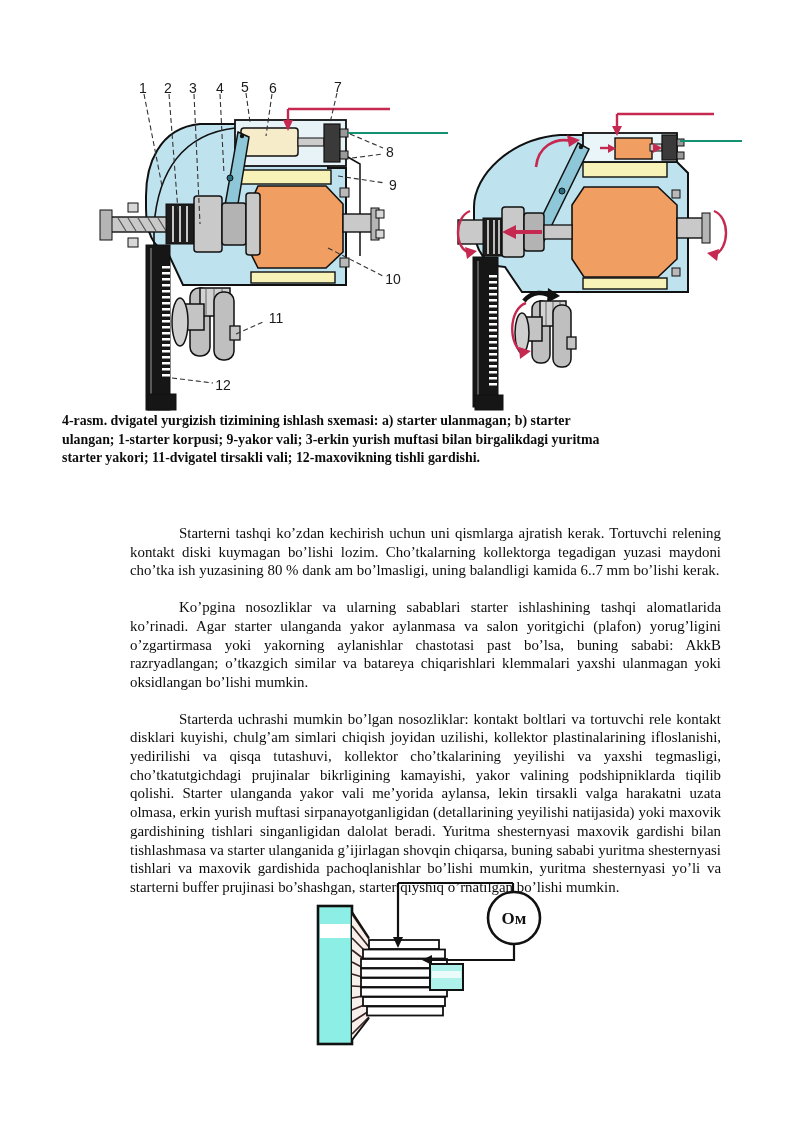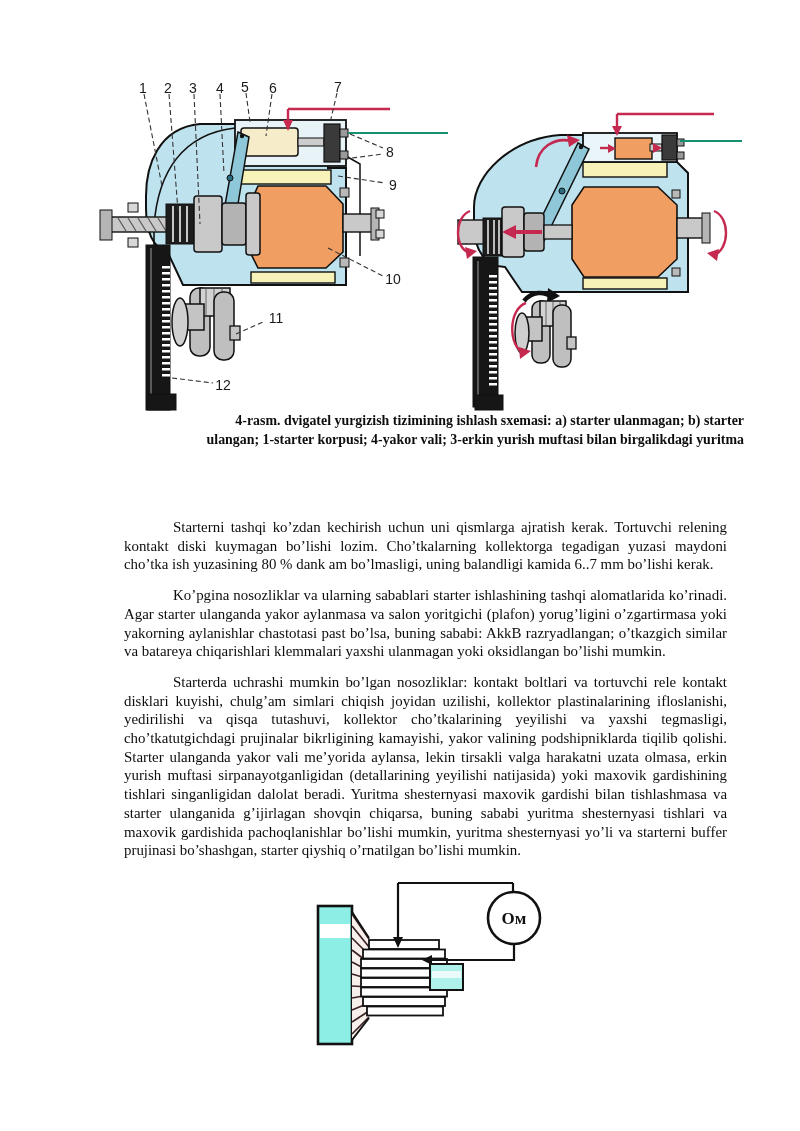--- a/index.html
+++ b/index.html
@@ -2,25 +2,25 @@
 <html><head>
 <meta charset="utf-8">
 <style>
   html,body{margin:0;padding:0;background:#ffffff;}
   .page{position:relative;width:800px;height:1131px;background:#ffffff;overflow:hidden;
         font-family:"Liberation Serif", serif;color:#0d0d0d;}
   .fig{position:absolute;}
   .fig-a{left:88px;top:76px;}
   .fig-b{left:450px;top:95px;}
   .fig-c{left:295px;top:876px;}
-  .caption{position:absolute;left:62px;top:412px;width:682px;text-align:right;
+  .caption{position:absolute;left:62px;top:412px;width:682px;text-align:left;
            font-weight:bold;font-size:13.9px;line-height:18.6px;}
   .bodytext{position:absolute;left:112px;top:506px;width:627px;
             font-size:14.9px;line-height:18.7px;text-align:justify;}
-  .bodytext p{margin:12px;text-indent:49px;}
+  .bodytext p{margin:18px;text-indent:49px;}
   .callout{font-family:"Liberation Sans", sans-serif;font-size:14px;fill:#1a1a1a;}
   .leader{stroke:#333;stroke-width:1.1;stroke-dasharray:5 3;fill:none;}
   .oln{stroke:#111;fill:none;}
   .meter-label{font-family:"Liberation Serif", serif;font-weight:bold;font-size:17px;fill:#111;}
 </style>
 </head>
 <body>
 
 <div class="page">
 
@@ -209,21 +209,22 @@
     <g>
       <path d="M 167,19 H 264" stroke="#c52950" stroke-width="2.4" fill="none"></path>
       <path d="M 167,19 V 33" stroke="#c52950" stroke-width="2.4" fill="none"></path>
       <polygon points="162,31 172,31 167,41" fill="#c52950"></polygon>
     </g>
     <line x1="230" y1="46" x2="292" y2="46" stroke="#159070" stroke-width="2.2"></line>
   </svg>
 
   <div class="caption">
     <div>4-rasm. dvigatel yurgizish tizimining ishlash sxemasi: a) starter ulanmagan; b) starter</div>
-    <div>ulangan; 1-starter korpusi; 4-yakor vali; 3-erkin yurish muftasi bilan birgalikdagi yuritma</div>
+    <div>ulangan; 1-starter korpusi; 9-yakor vali; 3-erkin yurish muftasi bilan birgalikdagi yuritma</div>
+    <div>starter yakori; 11-dvigatel tirsakli vali; 12-maxovikning tishli gardishi.</div>
   </div>
 
   <div class="bodytext">
     <p>Starterni tashqi ko’zdan kechirish uchun uni qismlarga ajratish kerak. Tortuvchi relening kontakt diski kuymagan bo’lishi lozim. Cho’tkalarning kollektorga tegadigan yuzasi maydoni cho’tka ish yuzasining 80 % dank am bo’lmasligi, uning balandligi kamida 6..7 mm bo’lishi kerak.</p>
     <p>Ko’pgina nosozliklar va ularning sabablari starter ishlashining tashqi alomatlarida ko’rinadi. Agar starter ulanganda yakor aylanmasa va salon yoritgichi (plafon) yorug’ligini o’zgartirmasa yoki yakorning aylanishlar chastotasi past bo’lsa, buning sababi: AkkB razryadlangan; o’tkazgich similar va batareya chiqarishlari klemmalari yaxshi ulanmagan yoki oksidlangan bo’lishi mumkin.</p>
     <p>Starterda uchrashi mumkin bo’lgan nosozliklar: kontakt boltlari va tortuvchi rele kontakt disklari kuyishi, chulg’am simlari chiqish joyidan uzilishi, kollektor plastinalarining ifloslanishi, yedirilishi va qisqa tutashuvi, kollektor cho’tkalarining yeyilishi va yaxshi tegmasligi, cho’tkatutgichdagi prujinalar bikrligining kamayishi, yakor valining podshipniklarda tiqilib qolishi. Starter ulanganda yakor vali me’yorida aylansa, lekin tirsakli valga harakatni uzata olmasa, erkin yurish muftasi sirpanayotganligidan (detallarining yeyilishi natijasida) yoki maxovik gardishining tishlari singanligidan dalolat beradi. Yuritma shesternyasi maxovik gardishi bilan tishlashmasa va starter ulanganida g’ijirlagan shovqin chiqarsa, buning sababi yuritma shesternyasi tishlari va maxovik gardishida pachoqlanishlar bo’lishi mumkin, yuritma shesternyasi yo’li va starterni buffer prujinasi bo’shashgan, starter qiyshiq o’rnatilgan bo’lishi mumkin.</p>
   </div>
 
   <svg class="fig fig-c" width="270" height="172" viewBox="0 0 270 172">
 

